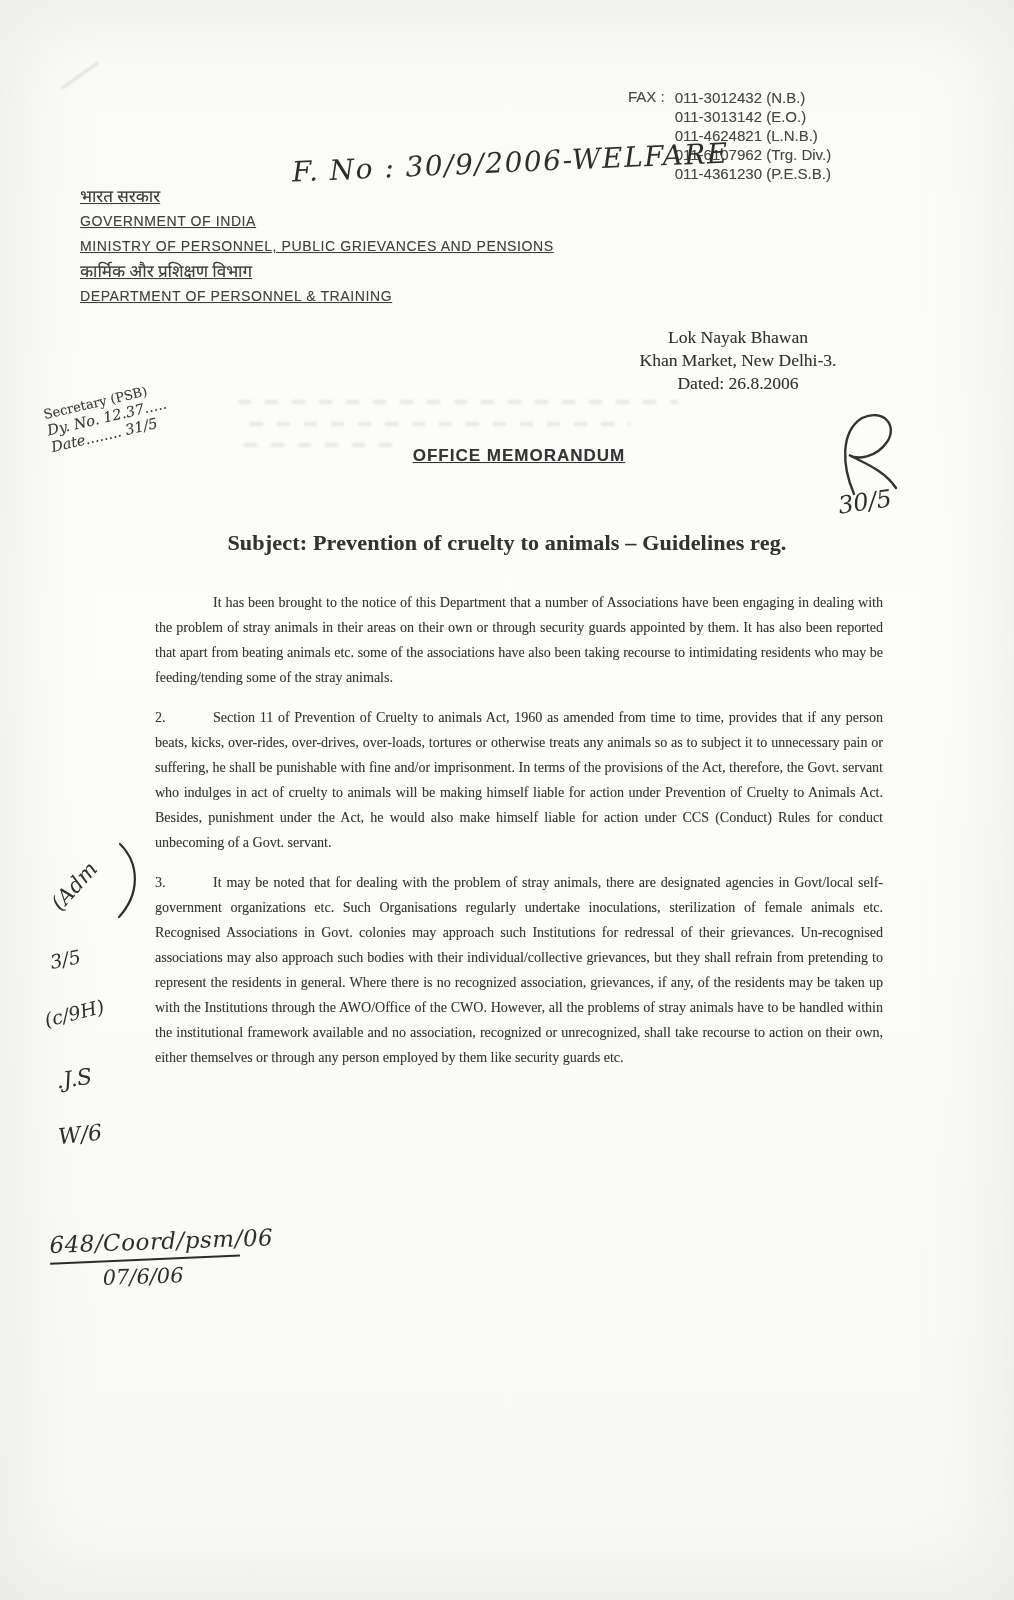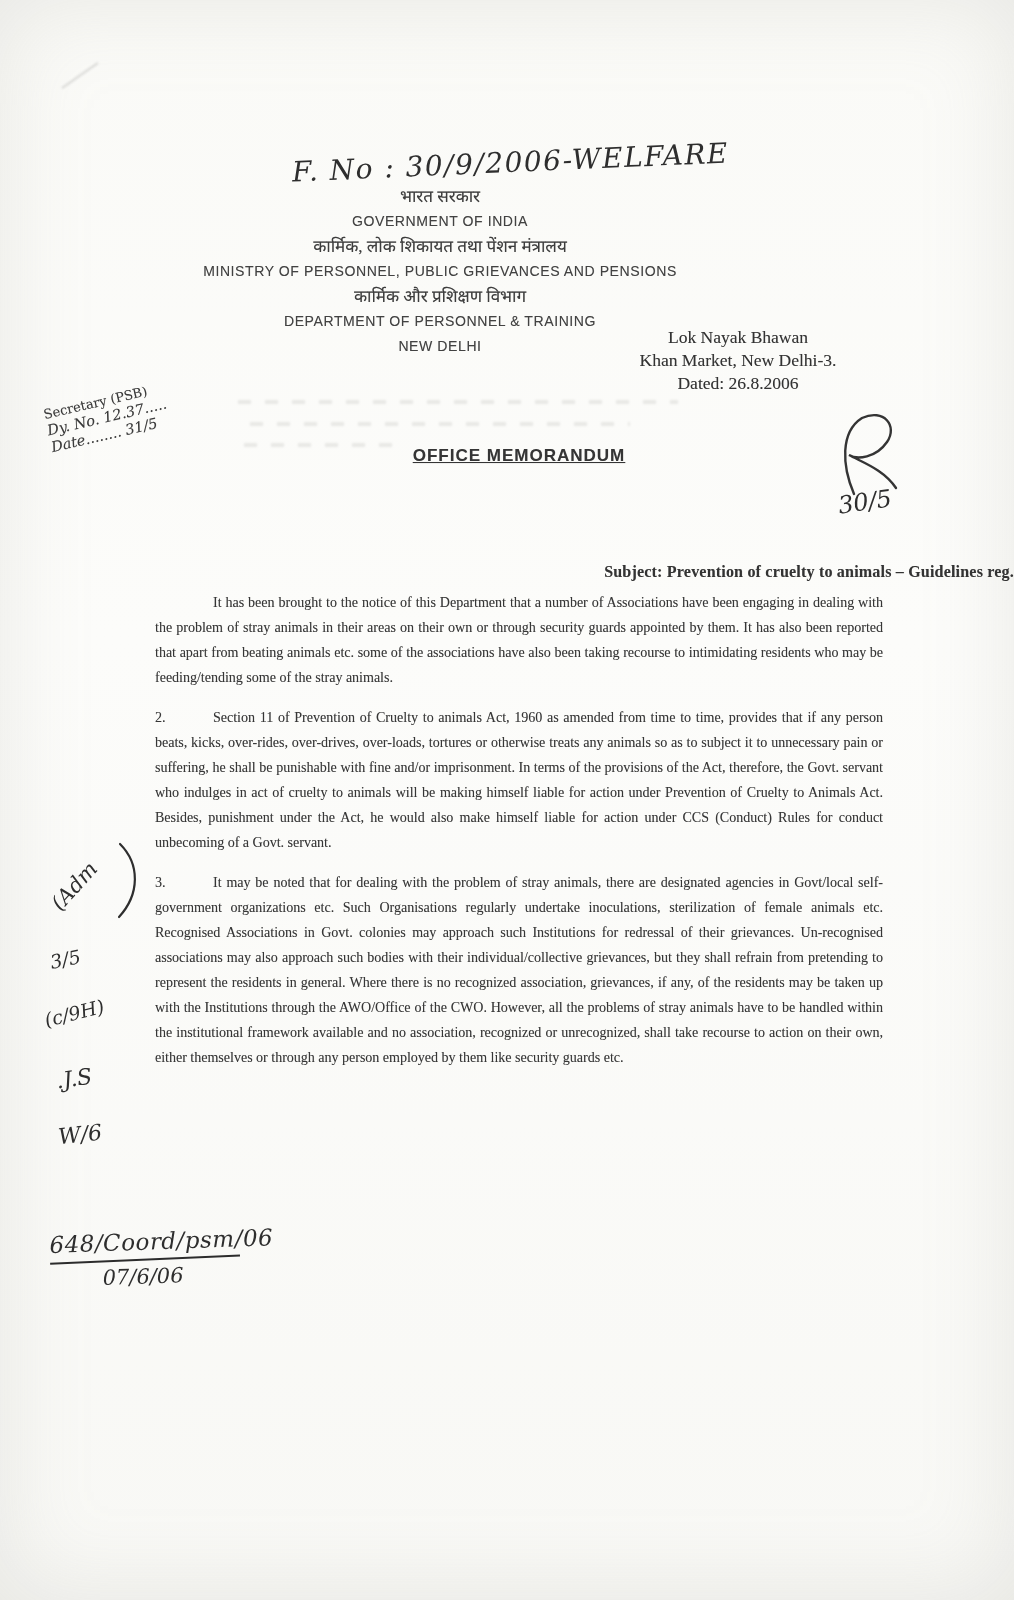--- a/index.html
+++ b/index.html
@@ -20,21 +20,21 @@
   .fax-label { white-space:nowrap; }
   .fax-lines { display:flex; flex-direction:column; }
   .fax-lines > span { line-height:19px; white-space:nowrap; }
 
   
   .hw { font-family:"DejaVu Serif", serif; font-style:italic; color:#2e2e2e; text-shadow:none; }
   .fno { position:absolute; top:146px; left:292px; font-size:28px; letter-spacing:1.5px;
          transform:rotate(-2.5deg); white-space:nowrap; }
 
   
-  .letterhead { position:absolute; top:184px; left:80px; width:720px; text-align:center; color:#3d3d3d; }
+  .letterhead { position:absolute; top:184px; left:80px; width:720px; color:#3d3d3d;text-decoration:underline; }
   .lh-hindi { font-size:17px; line-height:25px; }
   .lh-en { font-family:"Liberation Sans", sans-serif; font-size:14px; line-height:25px; letter-spacing:0.6px; color:#424242; }
 
   
   .addr { position:absolute; top:326px; right:136px; width:280px; text-align:center;
           font-size:17.5px; line-height:23px; color:#333; }
 
   
   .stamp { position:absolute; top:392px; left:46px; transform:rotate(-13deg);
            font-family:"DejaVu Serif", serif; font-size:13px; color:#3a3a3a; line-height:17px; }
@@ -50,22 +50,22 @@
   .memo-title { position:absolute; top:446px; left:12px; width:1014px; text-align:center;
                 font-family:"Liberation Sans", sans-serif; font-weight:bold; font-size:17px;
                 letter-spacing:1px; text-decoration:underline; color:#353535; }
 
   
   .flourish { position:absolute; top:408px; left:824px; width:100px; height:110px; }
   .flourish svg { display:block; }
   .sig-text { position:absolute; top:80px; left:14px; font-size:24px; transform:rotate(-8deg); }
 
   
-  .subject { position:absolute; top:530px; left:0; width:1014px; text-align:right;
-             font-weight:bold; font-size:16px; color:#333; letter-spacing:0.2px;margin-top:33px; }
+  .subject { position:absolute; top:530px; left:0; width:1014px; text-align:center;
+             font-weight:bold; font-size:22px; color:#333; letter-spacing:0.2px; }
 
   
   .body-text { position:absolute; top:590px; left:155px; width:728px;
                font-size:14px; line-height:25px; text-align:justify; color:#363636; }
   .para { margin-bottom:15px; }
   .pnum { display:inline-block; width:58px; }
 
   
   .mark { position:absolute; white-space:nowrap; }
   .mark-bracket { position:absolute; top:842px; left:116px; }
@@ -84,31 +84,39 @@
 </head>
 <body>
 
 <div class="page">
 
   <div class="corner-smudge"></div>
   <div class="smudge smudge-row" style="top:400px; left:238px; width:440px;"></div>
   <div class="smudge smudge-row" style="top:422px; left:250px; width:380px;"></div>
   <div class="smudge smudge-row" style="top:443px; left:244px; width:150px;"></div>
 
+  <div class="fax">
+    <span class="fax-label">FAX :</span>
+    <span class="fax-lines">
+      <span>011-3012432 (N.B.)</span>
+      <span>011-3013142 (E.O.)</span>
+      <span>011-4624821 (L.N.B.)</span>
+      <span>011-6107962 (Trg. Div.)</span>
+      <span>011-4361230 (P.E.S.B.)</span>
+    </span>
+  </div>
 
   <div class="hw fno">F. No : 30/9/2006-WELFARE</div>
 
   <div class="letterhead">
     <div class="lh-hindi">भारत सरकार</div>
     <div class="lh-en">GOVERNMENT OF INDIA</div>
-    <div class="lh-hindi">कार्मिक, लोक शिकायत तथा पेंशन मंत्रालय</div>
     <div class="lh-en">MINISTRY OF PERSONNEL, PUBLIC GRIEVANCES AND PENSIONS</div>
     <div class="lh-hindi">कार्मिक और प्रशिक्षण विभाग</div>
     <div class="lh-en">DEPARTMENT OF PERSONNEL &amp; TRAINING</div>
-    <div class="lh-en">NEW DELHI</div>
   </div>
 
   <div class="addr">
     <div>Lok Nayak Bhawan</div>
     <div>Khan Market, New Delhi-3.</div>
     <div>Dated: 26.8.2006</div>
   </div>
 
   <div class="stamp">
     <div class="s1">Secretary (PSB)</div>

